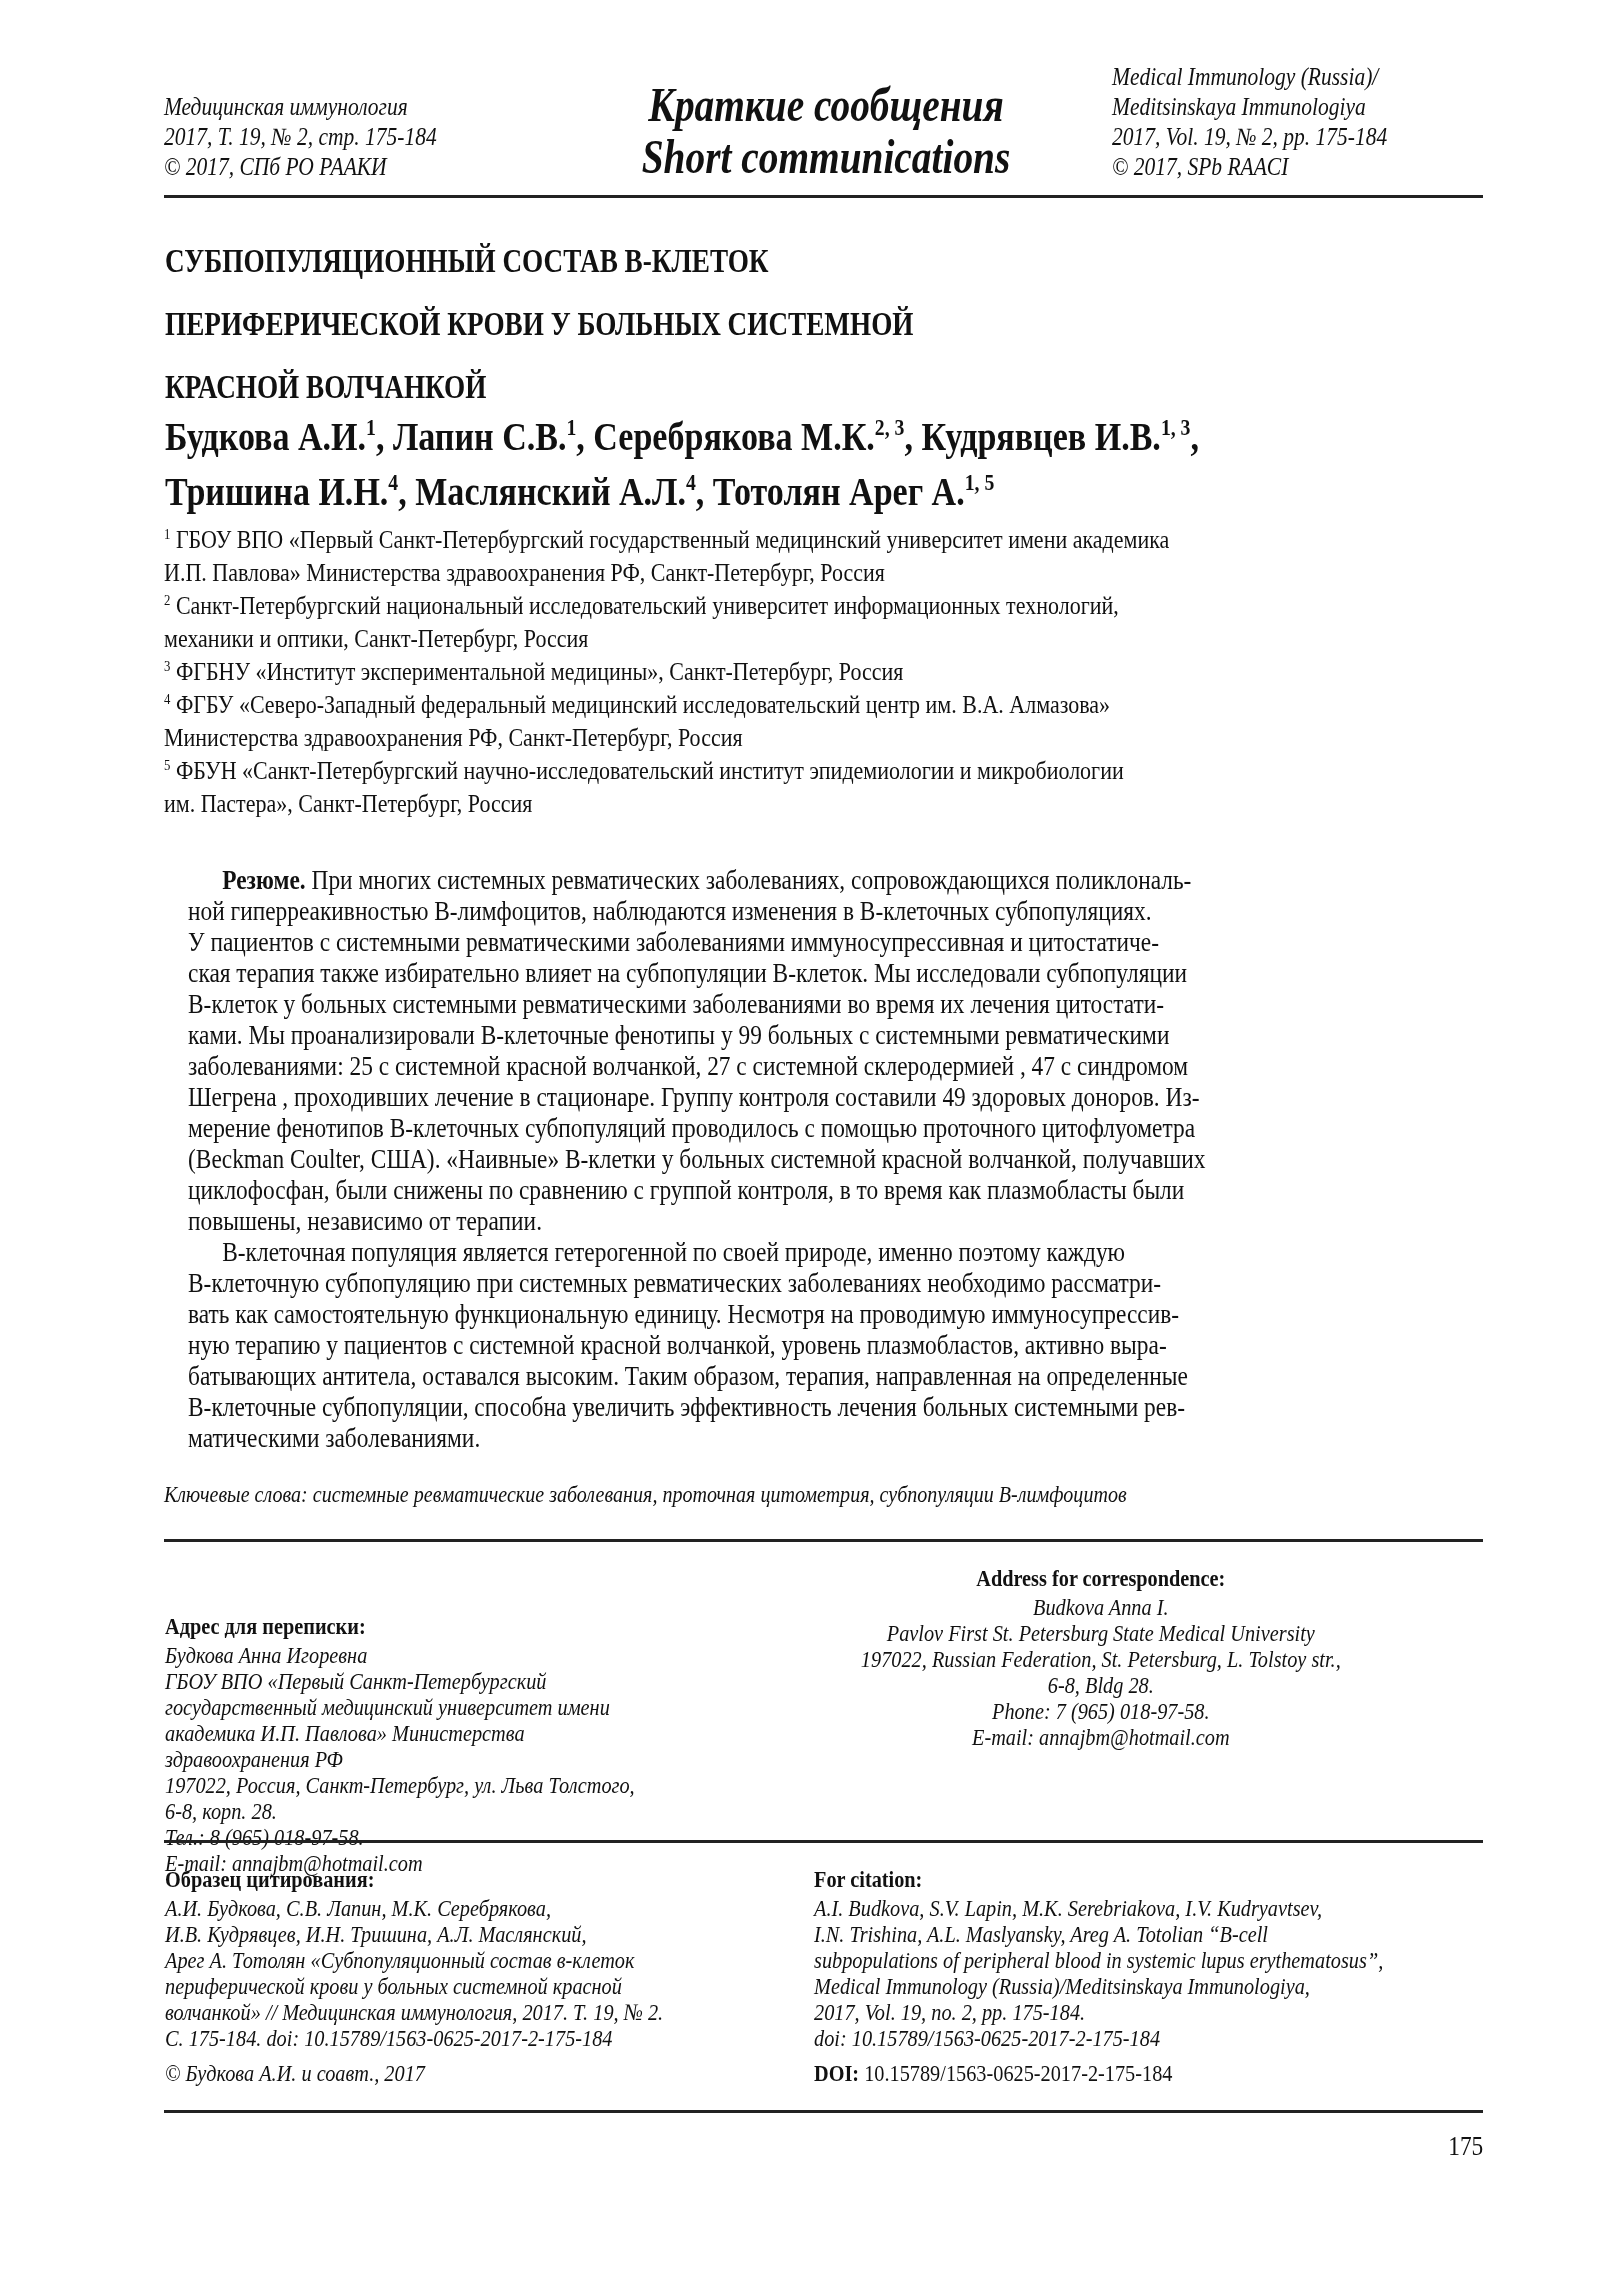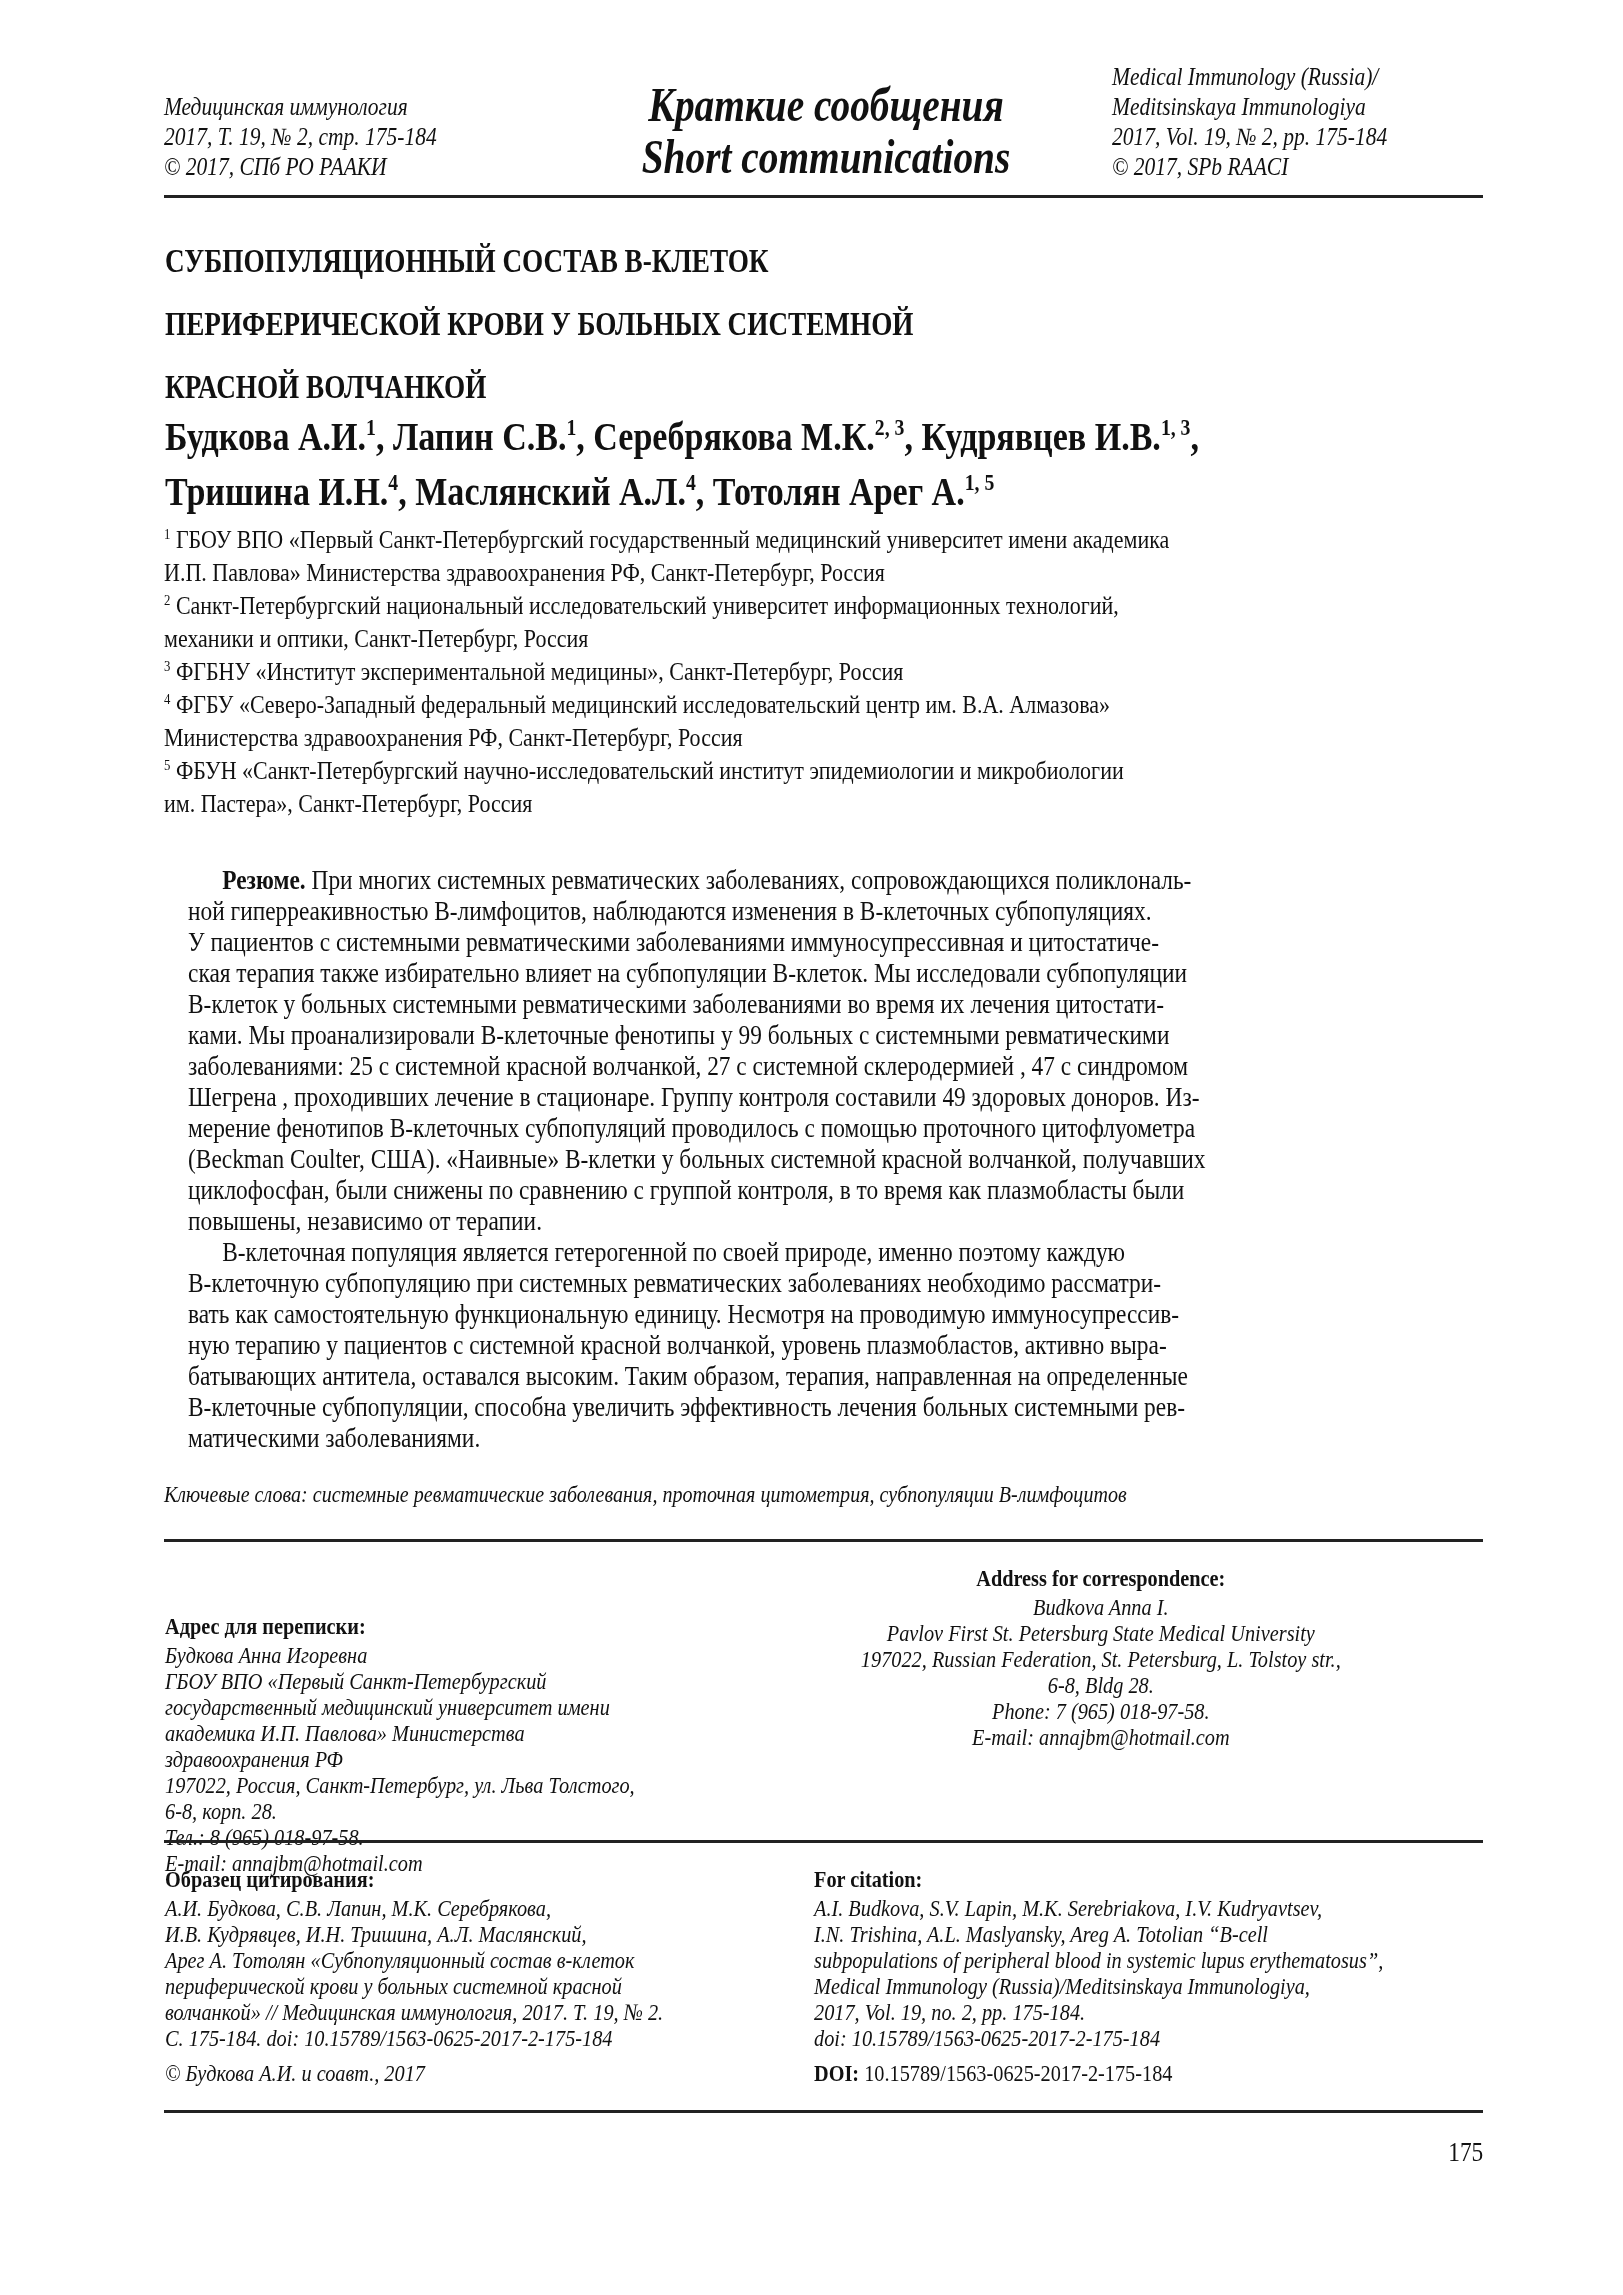--- a/index.html
+++ b/index.html
@@ -38,21 +38,21 @@
   .keywords div { white-space: nowrap; transform: scaleX(0.85); transform-origin: 0 0; }
 
   
   .col { font-size: 23.6px; line-height: 26px; }
   .col .ln { white-space: nowrap; transform: scaleX(0.86); transform-origin: 0 0; height: 26px; }
   .col .hd { font-weight: bold; }
   .col .it { font-style: italic; }
   .colL { left: 165px; width: 628px; }
   .colR { left: 814px; width: 667px; }
 
-  .pagenum { left: 1427px; top: 2130px; width: 56px; text-align: right; font-size: 27.5px; margin-top: 6px; }
+  .pagenum { left: 1427px; top: 2130px; width: 56px; text-align: right; font-size: 27.5px; }
   .pagenum span { display: inline-block; transform: scaleX(0.85); transform-origin: 100% 0; }
 </style>
 </head>
 <body>
 
 <div class="abs hdr-left">
   <div>Медицинская иммунология</div>
   <div>2017, Т. 19, № 2, стр. 175-184</div>
   <div>© 2017, СПб РО РААКИ</div>
 </div>

